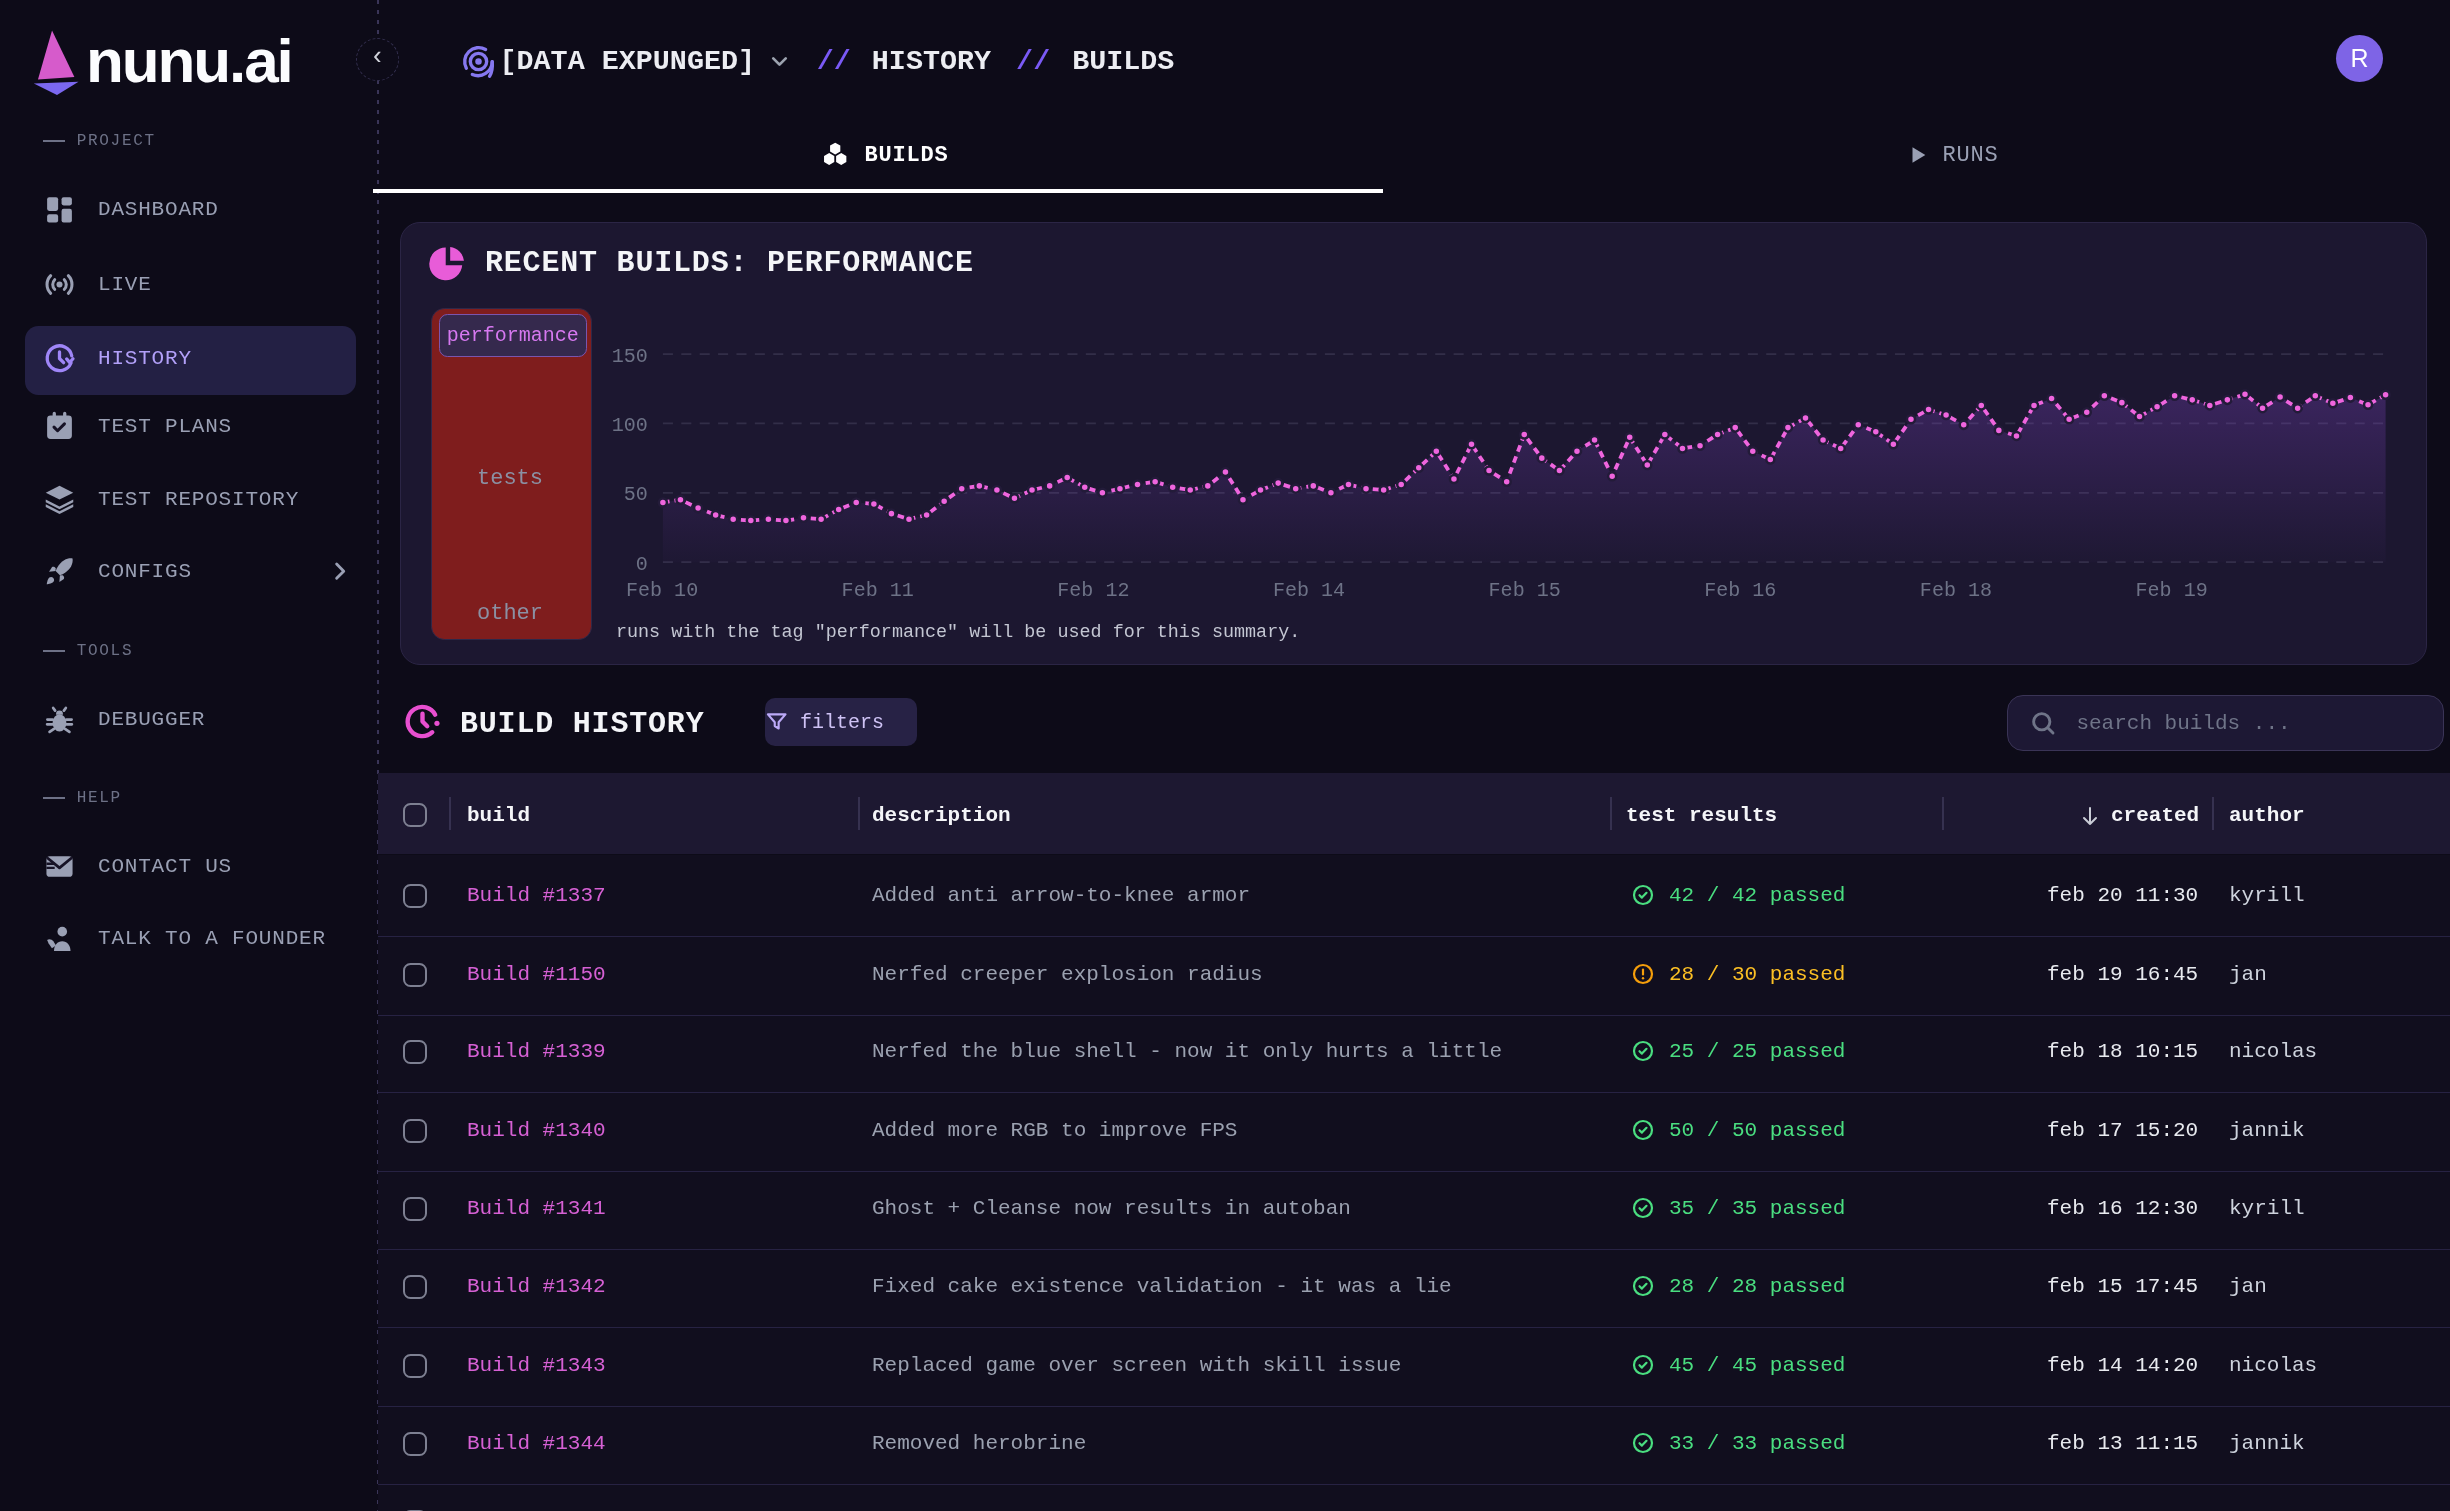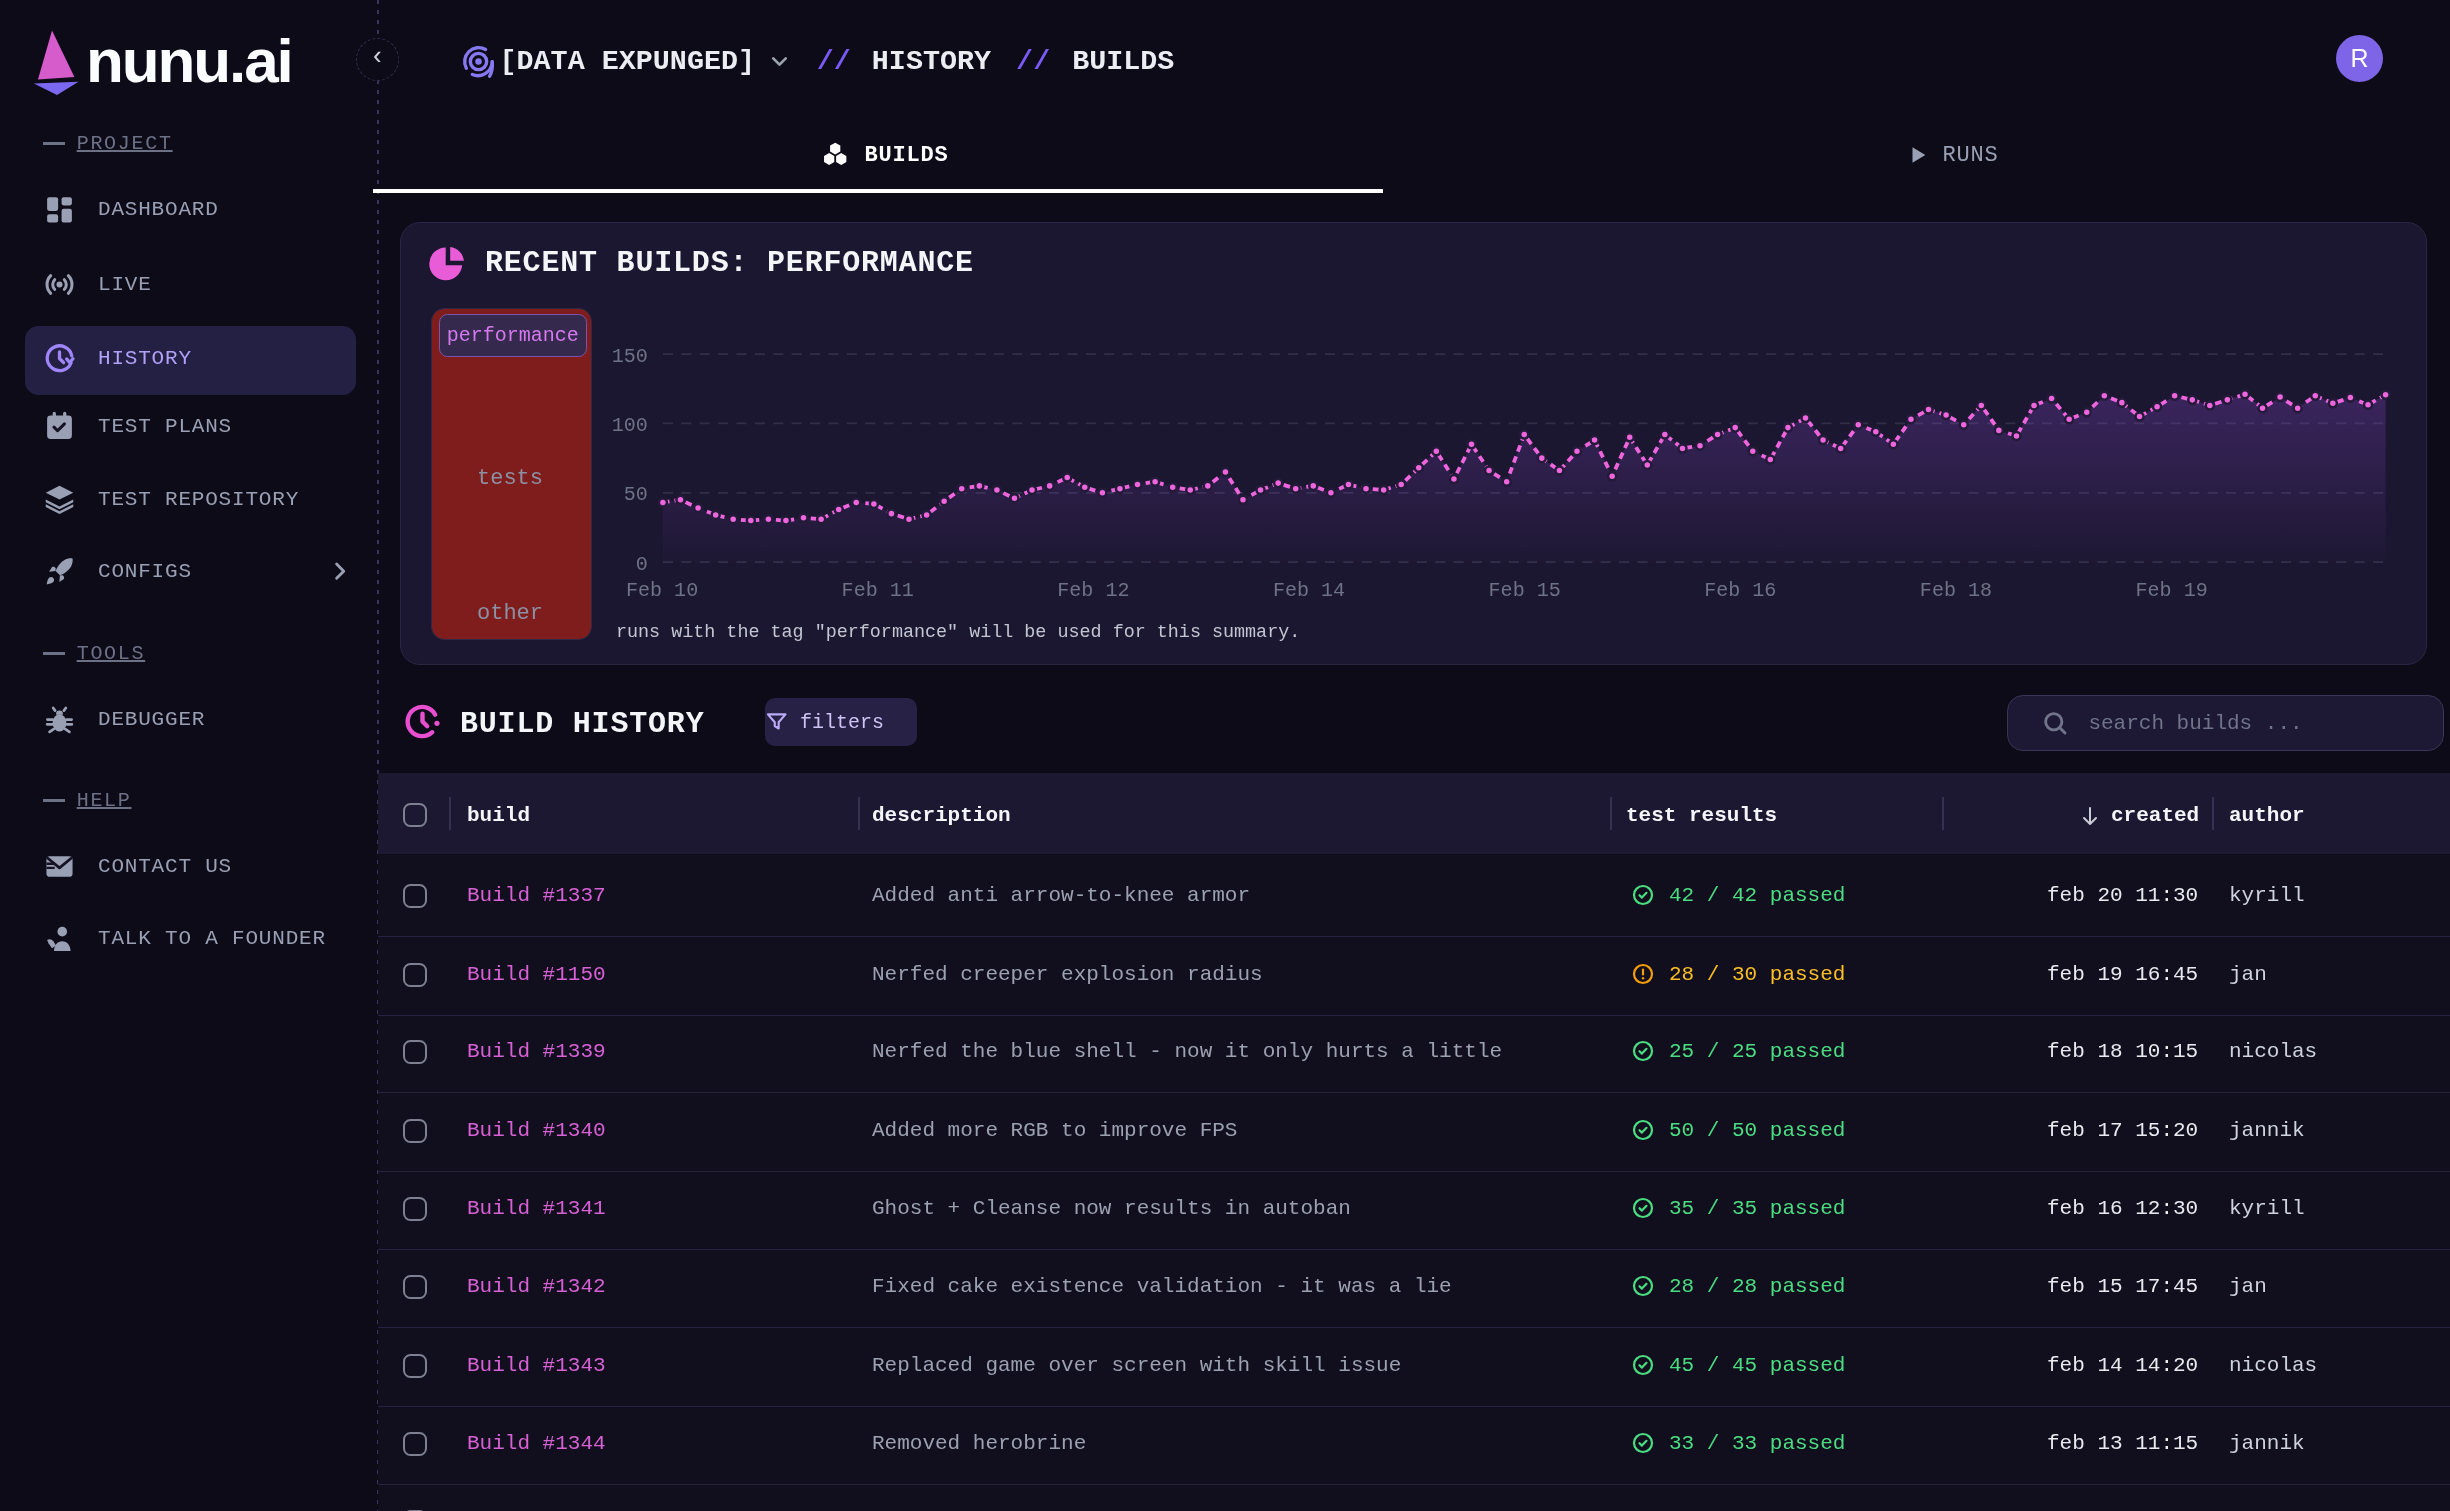--- a/index.html
+++ b/index.html
@@ -2,21 +2,21 @@
 <html style="font-size:13.4px"><head>
 <meta charset="utf-8">
 <style>
 * { margin:0; padding:0; box-sizing:border-box; }
 html,body { width:2450px; height:1512px; overflow:hidden; }
 body { background:#0d0b18; font-family:"Liberation Mono",monospace; position:relative; color:#e5e7eb; }
 .abs { position:absolute; }
 
 #sidebar { position:absolute; left:0; top:0; width:378px; height:1512px; background:#0d0b18; }
 #sideline { position:absolute; left:377px; top:0; width:1.7px; height:1512px; background:repeating-linear-gradient(to bottom,#3a3558 0 4.2px,transparent 4.2px 10px); }
-.navsec { position:absolute; left:43px; color:#6d7186; font-size:20px; letter-spacing:1.7px;text-decoration:underline; }
+.navsec { position:absolute; left:43px; color:#6d7186; font-size:16px; letter-spacing:1.7px; }
 .navsec .dash { display:inline-block; width:22px; height:2.5px; background:#6d7186; vertical-align:middle; margin-right:11.7px; }
 .navitem { position:absolute; left:0; width:378px; height:55px; display:flex; align-items:center; color:#9aa0b4; font-size:21px; letter-spacing:0.8px;padding-left:31px; }
 .navitem svg { position:absolute; left:43px; width:33px; height:33px; }
 .navitem .lbl { position:absolute; left:98px; }
 #active-pill { position:absolute; left:25px; top:326px; width:331px; height:69px; background:#232044; border-radius:13.4px; }
 
 #collapse { position:absolute; left:356px; top:38px; width:43px; height:43px; border:1.7px dashed #343050; border-radius:50%; background:#0d0b18; color:#d0d2da; font-size:25px; text-align:center; line-height:38px; }
 #crumbs { position:absolute; left:460px; top:43px; height:37px; display:flex; align-items:center; font-size:28.4px; font-weight:700; color:#ecedf2; }
 #avatar { position:absolute; left:2336px; top:35px; width:47px; height:47px; border-radius:50%; background:#7e64e6; color:#fff; font-family:"Liberation Sans",sans-serif; font-size:25px; display:flex; align-items:center; justify-content:center; }
 
@@ -26,21 +26,21 @@
 
 #card { position:absolute; left:400px; top:222px; width:2027px; height:443px; background:#1c1730; border:0.8px solid #2b2545; border-radius:20px; }
 #card-title { position:absolute; left:84px; top:23.4px; font-size:30px; font-weight:700; color:#f4f5f8; letter-spacing:0.8px; }
 #rail { position:absolute; left:30px; top:85px; width:161px; height:332px; border:0.8px solid #2e2849; border-radius:13.4px; background:#7f1d1d; }
 #pill-perf { position:absolute; left:6.7px; top:5px; width:148px; height:43px; background:#35294d; border:0.8px solid #7a55ae; border-radius:8.4px; color:#d678f0; font-size:20px; display:flex; align-items:center; justify-content:center; }
 .railitem { position:absolute; left:0; width:156px; text-align:center; color:#8b90a3; font-size:22px; }
 #caption { position:absolute; left:215px; top:399px; font-size:18.4px; color:#c3c6d2; }
 
 #bh-title { position:absolute; left:460px; top:707px; font-size:30px; font-weight:700; color:#f4f5f8; letter-spacing:0.8px; }
 #filters { position:absolute; left:717px; top:698px; width:152px; height:48px; background:#272245; border-radius:10px; color:#cfc3f5; font-size:20px; display:flex; align-items:center; justify-content:flex-start; gap:11.7px;margin-left:48px; }
-#search { position:absolute; left:2007px; top:695px; width:437px; height:56px; background:#1d1834; border:1.7px solid #3a3456; border-radius:16px; display:flex; align-items:center; color:#6f7488; font-size:21px;padding-left:12px; }
+#search { position:absolute; left:2007px; top:695px; width:437px; height:56px; background:#1d1834; border:1.7px solid #3a3456; border-radius:16px; display:flex; align-items:center; color:#6f7488; font-size:21px; }
 
 #thead { position:absolute; left:378px; top:773px; width:2072px; height:81px; background:#1d1831; font-size:21px; font-weight:700; color:#f4f5f8; }
 .vsep { position:absolute; top:24px; width:1.7px; height:33px; background:#363150; }
 .checkbox { position:absolute; width:24px; height:24px; border:2.1px solid #7e8092; border-radius:7.5px; }
 .row { position:absolute; left:378px; width:2072px; height:79px; border-bottom:1.3px solid #272243; font-size:21px; }
 .row .bno { position:absolute; left:89px; top:26px; color:#d660d4; }
 .row .desc { position:absolute; left:494px; top:26px; color:#9ba1b0; }
 .row .res { position:absolute; left:1291px; top:26px; color:#4ade80; }
 .row .res.warn { color:#fbbf24; }
 .row .created { position:absolute; left:1669px; top:26px; color:#e8eaef; }

